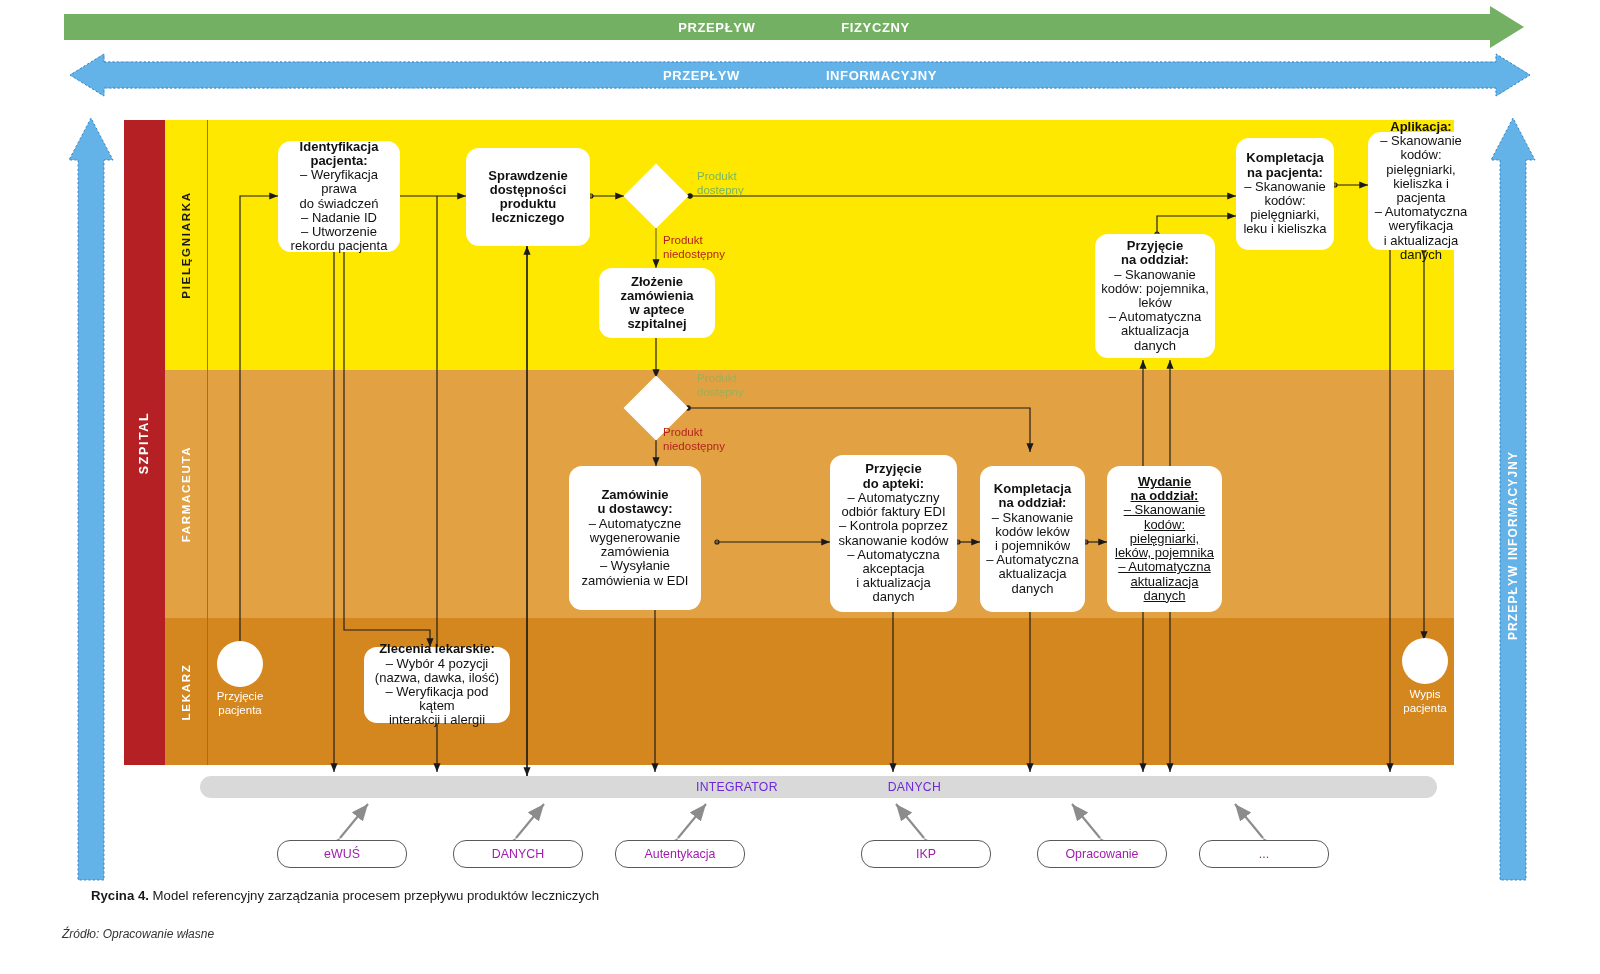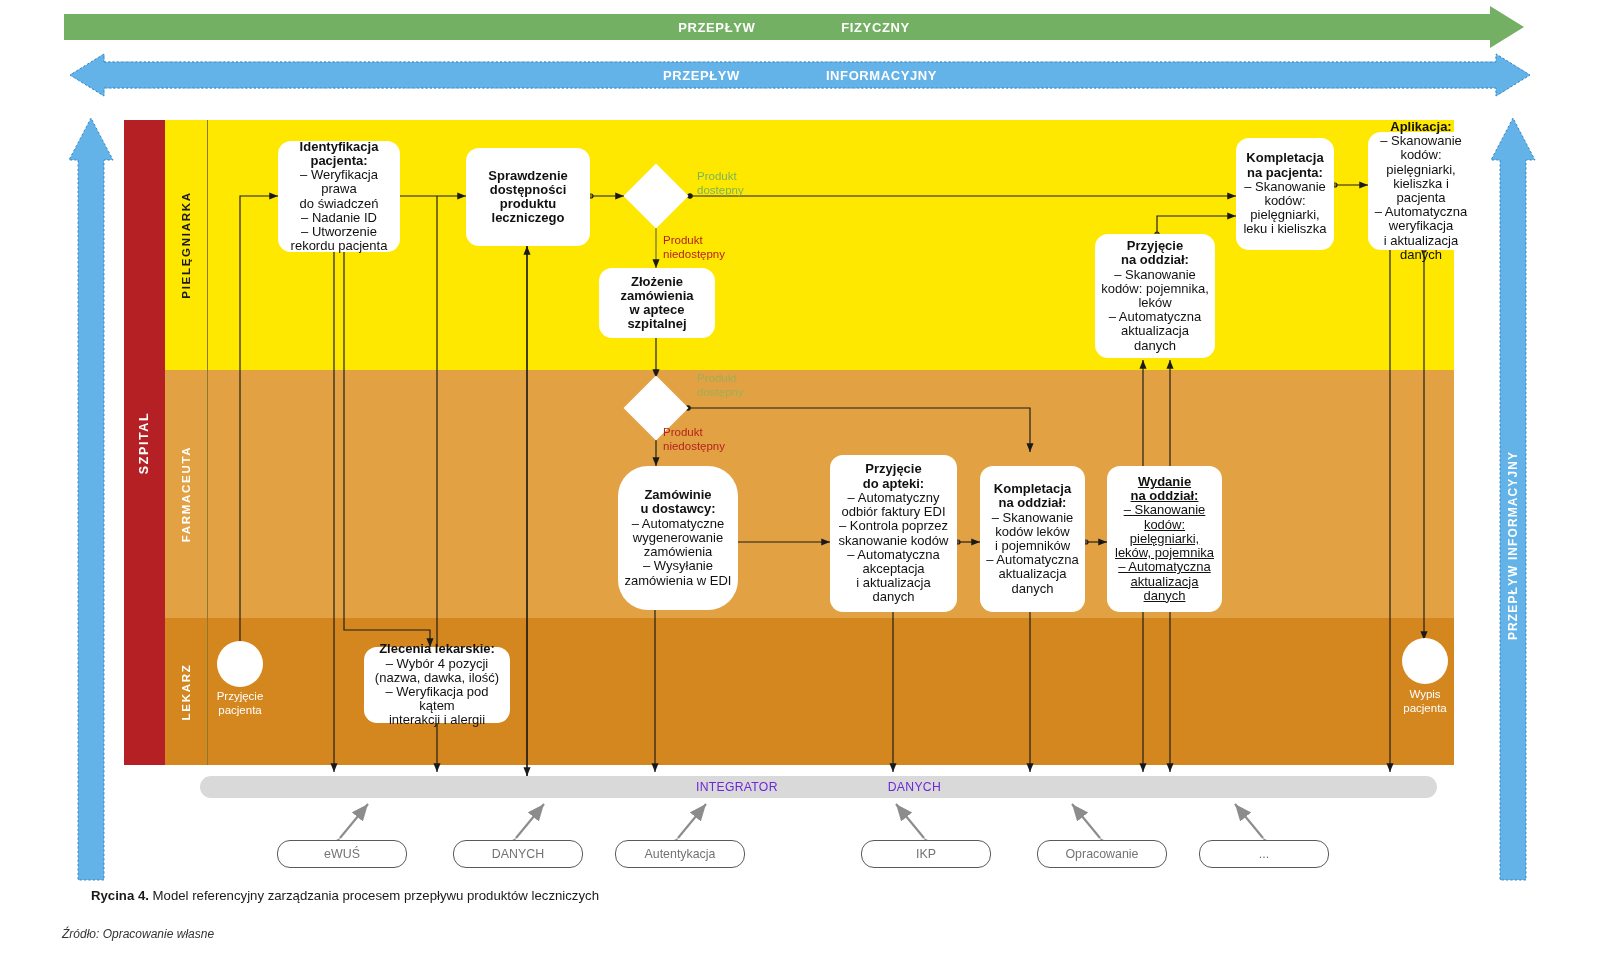--- a/index.html
+++ b/index.html
@@ -46,21 +46,21 @@
   .elabel.ok{color:#7ab45b;}
   .elabel.bad{color:#b5231e;}
 
   
   .integrator{position:absolute;left:200px;top:776px;width:1237px;height:22px;background:#d9d9d9;border-radius:11px;
               display:flex;align-items:center;justify-content:center;z-index:4;}
   .integrator span{font-size:12.2px;color:#6d28d9;font-weight:normal;letter-spacing:.3px;}
   .integrator .g1{margin-right:110px;}
 
   .extbox{position:absolute;height:26px;background:#ffffff;border:1px solid #5a5a5a;border-radius:13px;
-          display:flex;align-items:center;justify-content:center;font-size:12.4px;color:#737373;z-index:4;}
+          display:flex;align-items:center;justify-content:center;font-size:12.4px;color:#a21caf;z-index:4;}
 
   
   .sidetxt{position:absolute;color:#ffffff;font-weight:bold;font-size:12px;letter-spacing:1.1px;white-space:nowrap;z-index:3;}
 
   
   .caption{position:absolute;left:62px;top:888px;font-size:13.2px;color:#1a1a1a;padding-left:29px;}
   .caption b{font-weight:bold;}
   .source{position:absolute;left:62px;top:927px;font-size:12px;font-style:italic;color:#333333;}
 </style>
 </head>
@@ -245,21 +245,21 @@
     </div>
   </div>
 
   <div class="node" style="left:1368px;top:132px;width:106px;height:118px;">
     <div class="t">
       <b>Aplikacja:</b><br>
       <span>– Skanowanie<br>kodów: pielęgniarki,<br>kieliszka i pacjenta<br>– Automatyczna<br>weryfikacja<br>i aktualizacja<br>danych</span>
     </div>
   </div>
 
-  <div class="node" style="left:618px;top:466px;width:120px;height:144px;border-radius:30px;">
+  <div class="node" style="left:569px;top:466px;width:132px;height:144px;">
     <div class="t">
       <b>Zamówinie<br>u dostawcy:</b><br>
       <span>– Automatyczne<br>wygenerowanie<br>zamówienia<br>– Wysyłanie<br>zamówienia w EDI</span>
     </div>
   </div>
 
   <div class="node" style="left:830px;top:455px;width:127px;height:157px;">
     <div class="t">
       <b>Przyjęcie<br>do apteki:</b><br>
       <span>– Automatyczny<br>odbiór faktury EDI<br>– Kontrola poprzez<br>skanowanie kodów<br>– Automatyczna<br>akceptacja<br>i aktualizacja<br>danych</span>

